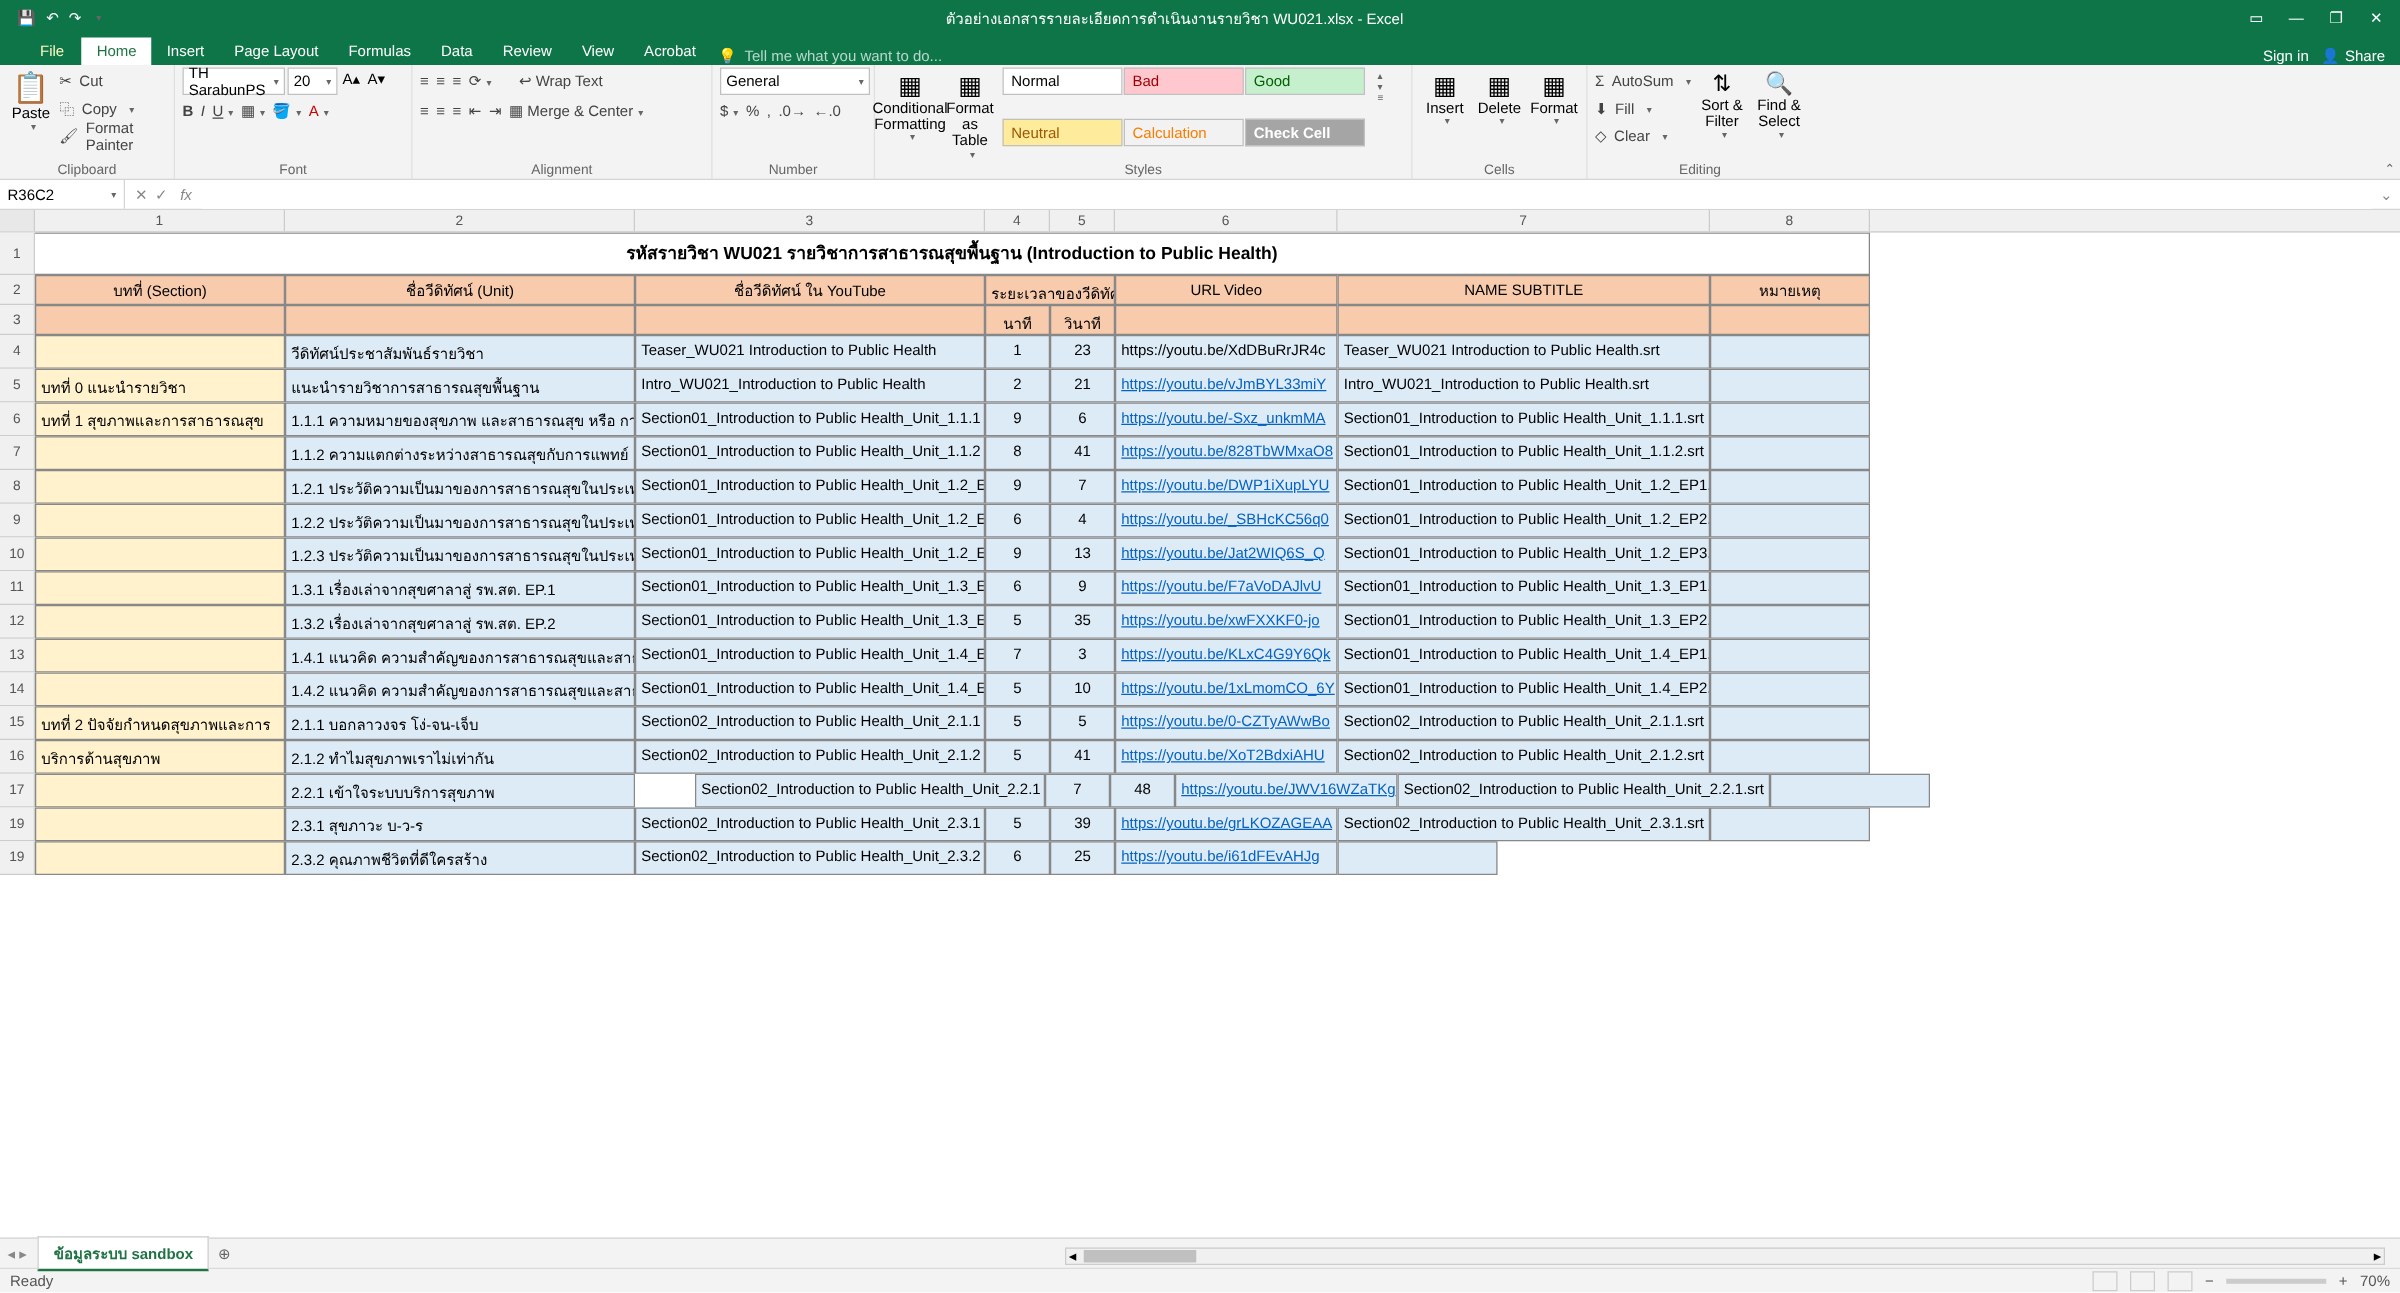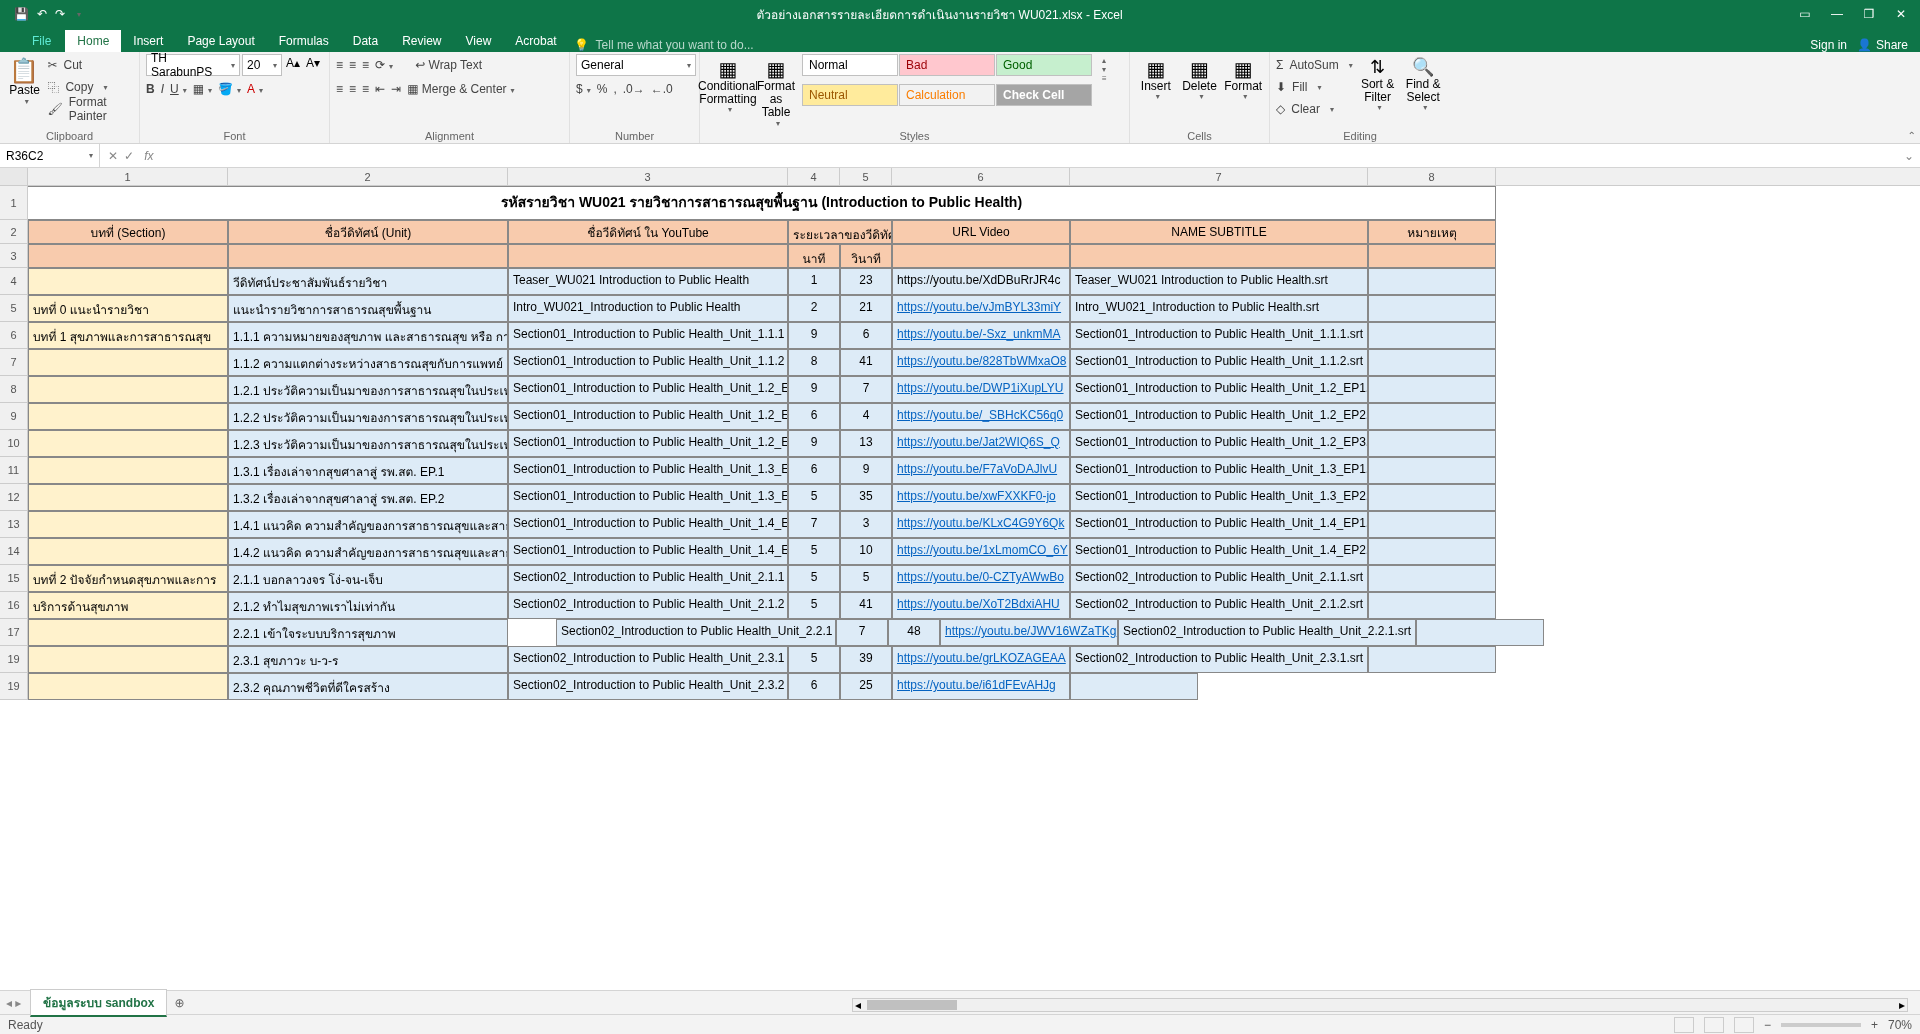--- a/index.html
+++ b/index.html
@@ -5,32 +5,32 @@
 * { margin:0; padding:0; box-sizing:border-box; font-family:"Segoe UI",Tahoma,sans-serif; font-size:12px; }
 body { background:#fff; overflow:hidden; }
 .titlebar { background:#0e7548; color:#fff; height:28px; display:flex; align-items:center; padding:0 6px; }
 .qat { display:flex; gap:8px; align-items:center; margin-left:8px; }
 .titlebar .title { flex:1; text-align:center; font-size:12px; }
 .winctl { display:flex; gap:18px; margin-right:6px; }
 .winctl span { width:14px; text-align:center; cursor:pointer; }
 .tabbar { background:#0e7548; height:24px; display:flex; align-items:flex-end; padding-left:18px; }
 .tab { color:#fff; padding:4px 12px; cursor:pointer; font-size:12px; }
 .tab.active { background:#fff; color:#217346; }
-.file-tab { color:#5eead4; padding:4px 14px; font-size:12px; cursor:pointer;margin-top:40px; }
+.file-tab { color:#fef9c3; padding:4px 14px; font-size:12px; cursor:pointer;margin-top:40px; }
 .tellme { color:#b8d8cb; margin-left:6px; font-size:12px; }
 .signin { margin-left:auto; color:#fff; margin-right:10px; font-size:12px; }
 .share { color:#fff; margin-right:12px; font-size:12px; display:flex; align-items:center; gap:4px; }
 .ribbon { background:#f3f3f3; border-bottom:1px solid #d4d4d4; height:92px; display:flex; position:relative; }
 .ribgroup { border-right:1px solid #e0e0e0; padding:2px 6px 0 6px; display:flex; flex-direction:column; justify-content:space-between; }
 .ribgroup .label { text-align:center; font-size:11px; color:#666; padding:1px 0; }
 .ribbody { flex:1; display:flex; align-items:flex-start; gap:4px; }
 .bigbtn { display:flex; flex-direction:column; align-items:center; width:44px; padding-top:4px; cursor:pointer; font-size:11px; text-align:center; line-height:1.1; }
 .smallrow { display:flex; align-items:center; gap:6px; height:22px; font-size:12px; color:#444; }
 .fontsel { border:1px solid #c0c0c0; background:#fff; height:22px; padding:0 4px; font-size:12px; display:flex; align-items:center; justify-content:space-between; }
-.fontname { width:94px; } .fontsize { width:40px; }
+.fontname { width:82px; } .fontsize { width:40px; }
 .dropdown-chev { font-size:8px; color:#666; margin-left:4px; }
 .stylecell { border:1px solid #c0c0c0; width:96px; height:22px; padding:2px 6px; font-size:12px; display:flex; align-items:center; }
 .style-normal { background:#fff; }
 .style-bad { background:#ffc7ce; color:#9c0006; }
 .style-good { background:#c6efce; color:#006100; }
 .style-neutral { background:#ffeb9c; color:#9c5700; }
 .style-calc { background:#f2f2f2; color:#fa7d00; }
 .style-check { background:#a5a5a5; color:#fff; font-weight:bold; }
 .namebox-row { height:24px; border-bottom:1px solid #d4d4d4; display:flex; align-items:center; background:#fff; }
 .namebox { width:100px; border-right:1px solid #d4d4d4; padding:0 6px; height:100%; display:flex; align-items:center; justify-content:space-between; }
@@ -197,21 +197,21 @@
           <span style="white-space:pre-line">Conditional
 Formatting</span>
           <span class="dropdown-chev">▾</span>
         </div>
       <div class="bigbtn">
           <span style="font-size:20px">▦</span>
           <span style="white-space:pre-line">Format as
 Table</span>
           <span class="dropdown-chev">▾</span>
         </div>
-      <div style="display:flex;flex-direction:column;gap:8px">
+      <div style="display:flex;flex-direction:column;gap:19px">
         <div style="display:flex;gap:1px">
           <div class="stylecell style-normal">Normal</div>
           <div class="stylecell style-bad">Bad</div>
           <div class="stylecell style-good">Good</div>
         </div>
         <div style="display:flex;gap:1px">
           <div class="stylecell style-neutral">Neutral</div>
           <div class="stylecell style-calc">Calculation</div>
           <div class="stylecell style-check">Check Cell</div>
         </div>

